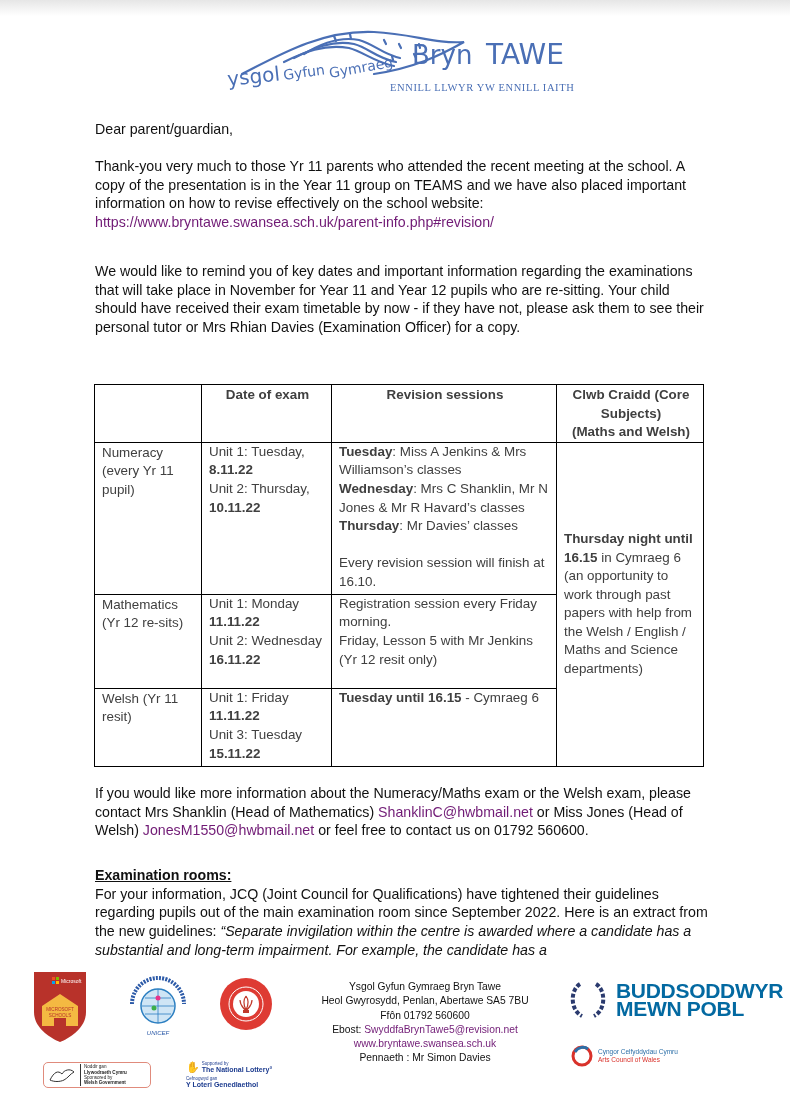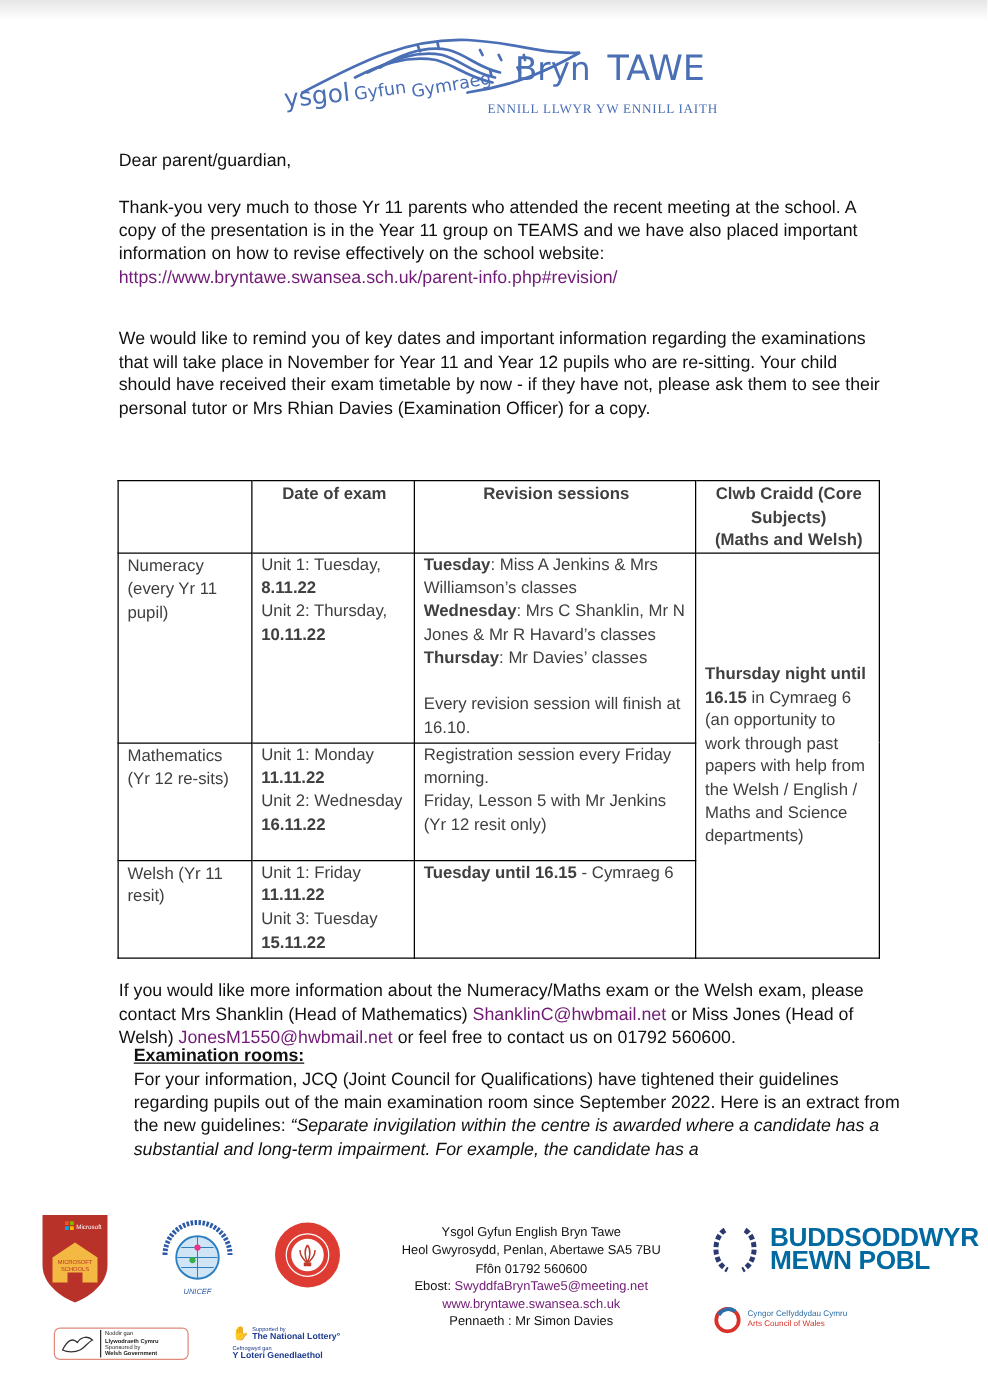--- a/index.html
+++ b/index.html
@@ -141,21 +141,21 @@
   </table>
 
 <div class="body-text" style="top:784px;">
   <span>If you would like more information about the Numeracy/Maths exam or the Welsh exam, please contact Mrs Shanklin (Head of Mathematics)</span>
   <a class="link">ShanklinC@hwbmail.net</a>
   <span>or Miss Jones (Head of Welsh)</span>
   <a class="link">JonesM1550@hwbmail.net</a>
   <span>or feel free to contact us on 01792 560600.</span>
 </div>
 
-<div class="body-text" style="top:836px;margin-left:12px;">
+<div class="body-text" style="top:866px;">
   <span class="heading-u">Examination rooms:</span><br>
   <span>For your information, JCQ (Joint Council for Qualifications) have tightened their guidelines regarding pupils out of the main examination room since September 2022. Here is an extract from the new guidelines:</span>
   <i>“Separate invigilation within the centre is awarded where a candidate has a substantial and long-term impairment. For example, the candidate has a</i>
 </div>
 
 <div class="logo-box" style="left:30px; top:968px;">
   <svg width="60" height="76" viewBox="0 0 60 76">
     <path d="M4 4 L56 4 L56 44 C56 60, 40 70, 30 74 C20 70, 4 60, 4 44 Z" fill="#b8322a"></path>
     <rect x="22" y="9" width="3" height="3" fill="#f25022"></rect>
       <rect x="26" y="9" width="3" height="3" fill="#7fba00"></rect>
@@ -209,24 +209,24 @@
     <div style="font-size:4.5px; line-height:5px;">
       <div>Supported by</div>
       <div style="font-size:7px; line-height:8px; font-weight:bold;">The National Lottery°</div>
     </div>
   </div>
   <div style="font-size:4.5px; line-height:5px; margin-top:2px;">Cefnogwyd gan</div>
   <div style="font-size:7px; line-height:8px; font-weight:bold;">Y Loteri Genedlaethol</div>
 </div>
 
 <div class="footer-addr">
-  <div>Ysgol Gyfun English Bryn Tawe</div>
+  <div>Ysgol Gyfun Gymraeg Bryn Tawe</div>
   <div>Heol Gwyrosydd, Penlan, Abertawe SA5 7BU</div>
   <div>Ffôn 01792 560600</div>
-  <div><span>Ebost: </span><a class="link">SwyddfaBrynTawe5@meeting.net</a></div>
+  <div><span>Ebost: </span><a class="link">SwyddfaBrynTawe5@revision.net</a></div>
   <div><a class="link">www.bryntawe.swansea.sch.uk</a></div>
   <div>Pennaeth : Mr Simon Davies</div>
 </div>
 
 <div class="logo-box" style="left:566px; top:980px;">
   <div style="display:flex; align-items:center; gap:6px;">
     <svg width="44" height="40" viewBox="0 0 44 40">
       <path d="M14 4 C4 10, 4 30, 16 36" fill="none" stroke="#2a3a6e" stroke-width="4" stroke-dasharray="4 2"></path>
       <path d="M30 4 C40 10, 40 30, 28 36" fill="none" stroke="#2a3a6e" stroke-width="4" stroke-dasharray="4 2"></path>
     </svg>

